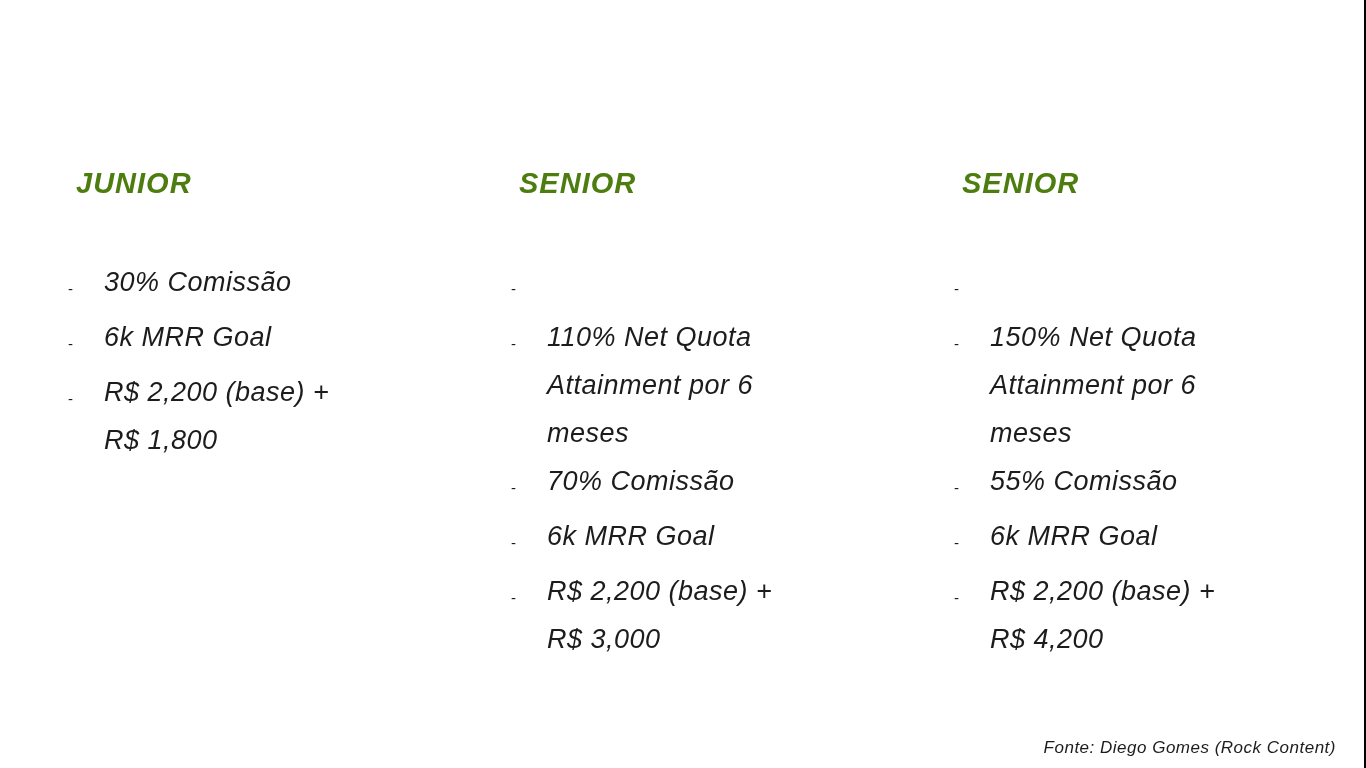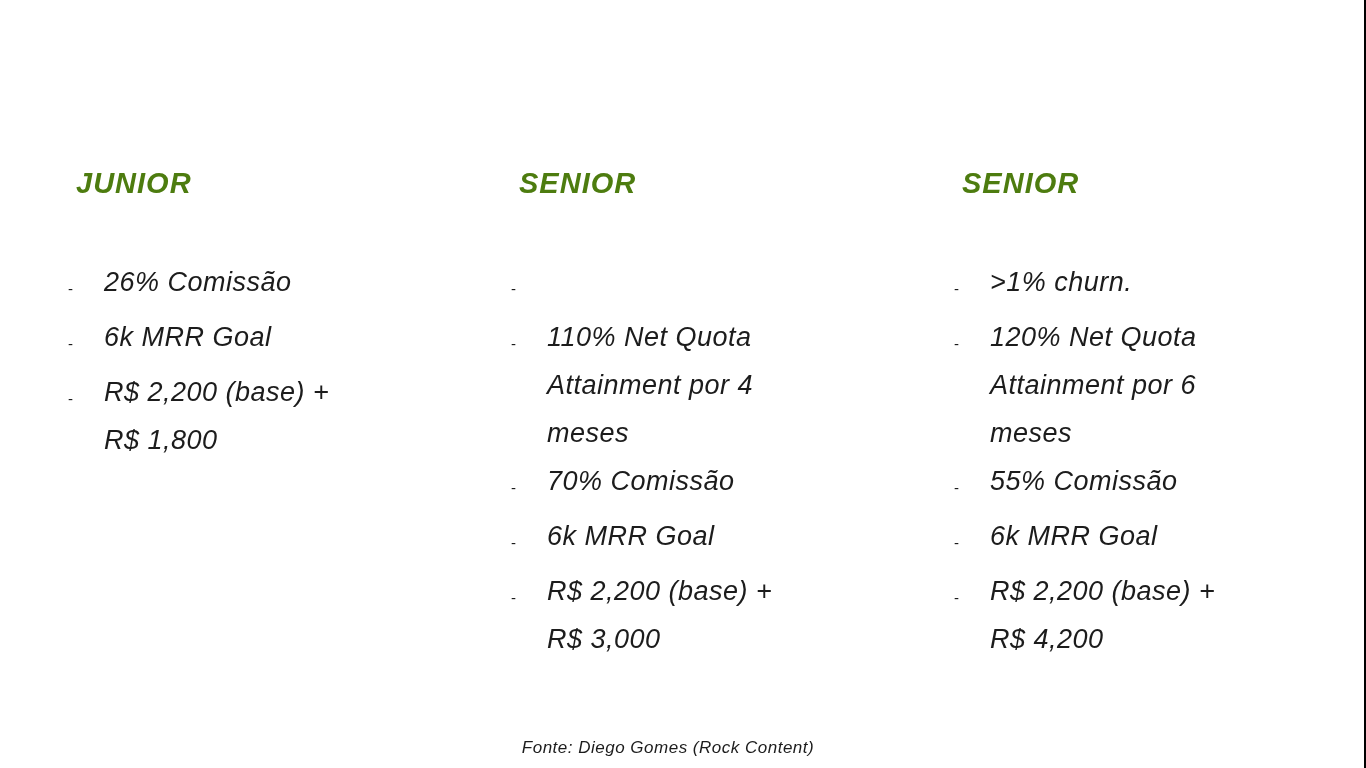--- a/index.html
+++ b/index.html
@@ -50,21 +50,21 @@
     line-height: 48px;
     padding-top: 7px;
     color: #1c1c1c;
   }
   .text { white-space: pre-line; }
   .footer {
     position: absolute;
     left: 0;
     right: 30px;
     bottom: 10px;
-    text-align: center;
+    text-align: right;
     font-style: italic;
     font-size: 17px;
     letter-spacing: 0.5px;
     color: #1c1c1c;
   }
   .right-border {
     position: absolute;
     top: 0;
     right: 0;
     width: 2px;
@@ -75,21 +75,21 @@
 </head>
 <body>
 
 <div class="slide" style="background: rgb(255, 255, 255); color: rgb(28, 28, 28);">
   <div class="columns" id="columns-row">
   <section class="column">
     <h2 class="col-title">JUNIOR</h2>
     <ul class="items">
   <li class="item">
     <span class="marker">-</span>
-    <span class="text">26% Comissão</span>
+    <span class="text">30% Comissão</span>
   </li>
 
   <li class="item">
     <span class="marker">-</span>
     <span class="text">6k MRR Goal</span>
   </li>
 
   <li class="item">
     <span class="marker">-</span>
     <span class="text">R$ 2,200 (base) +
@@ -101,21 +101,21 @@
   <section class="column">
     <h2 class="col-title">SENIOR</h2>
     <ul class="items">
   <li class="item">
     <span class="marker">-</span>
   </li>
 
   <li class="item">
     <span class="marker">-</span>
     <span class="text">110% Net Quota
-Attainment por 4
+Attainment por 6
 meses</span>
   </li>
 
   <li class="item">
     <span class="marker">-</span>
     <span class="text">70% Comissão</span>
   </li>
 
   <li class="item">
     <span class="marker">-</span>
@@ -128,26 +128,25 @@
 R$ 3,000</span>
   </li>
 </ul>
   </section>
 
   <section class="column">
     <h2 class="col-title">SENIOR</h2>
     <ul class="items">
   <li class="item">
     <span class="marker">-</span>
-    <span class="text">&gt;1% churn.</span>
   </li>
 
   <li class="item">
     <span class="marker">-</span>
-    <span class="text">120% Net Quota
+    <span class="text">150% Net Quota
 Attainment por 6
 meses</span>
   </li>
 
   <li class="item">
     <span class="marker">-</span>
     <span class="text">55% Comissão</span>
   </li>
 
   <li class="item">

